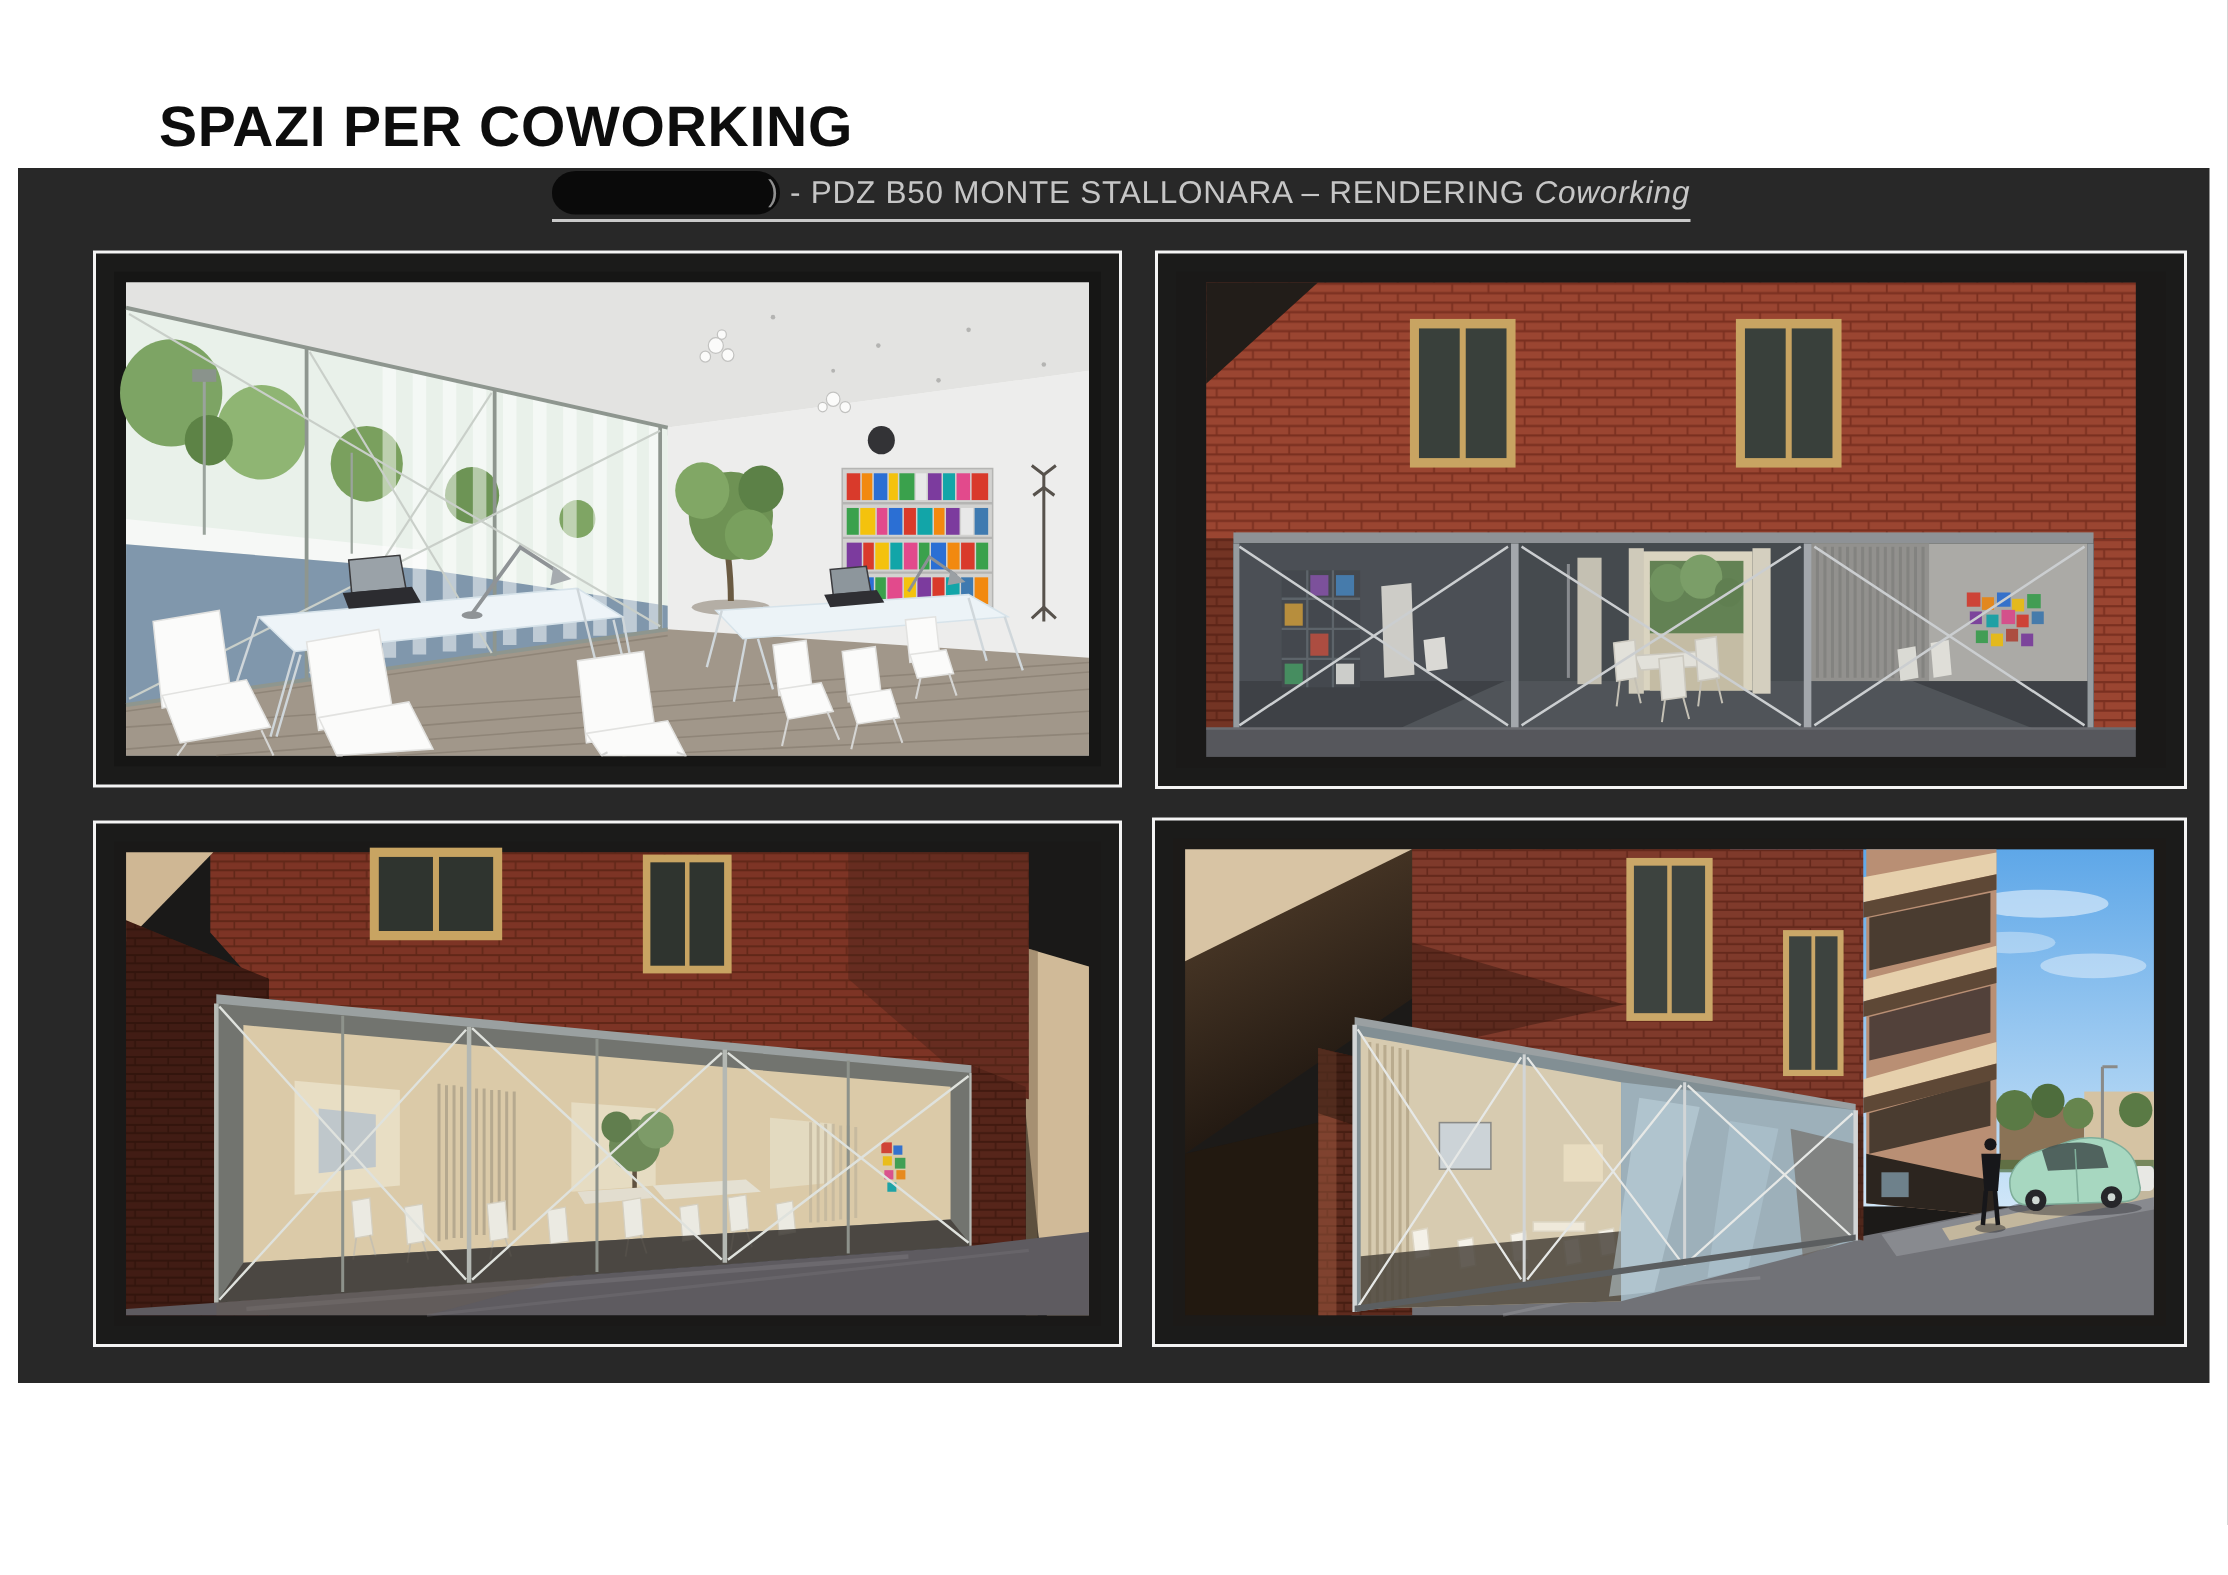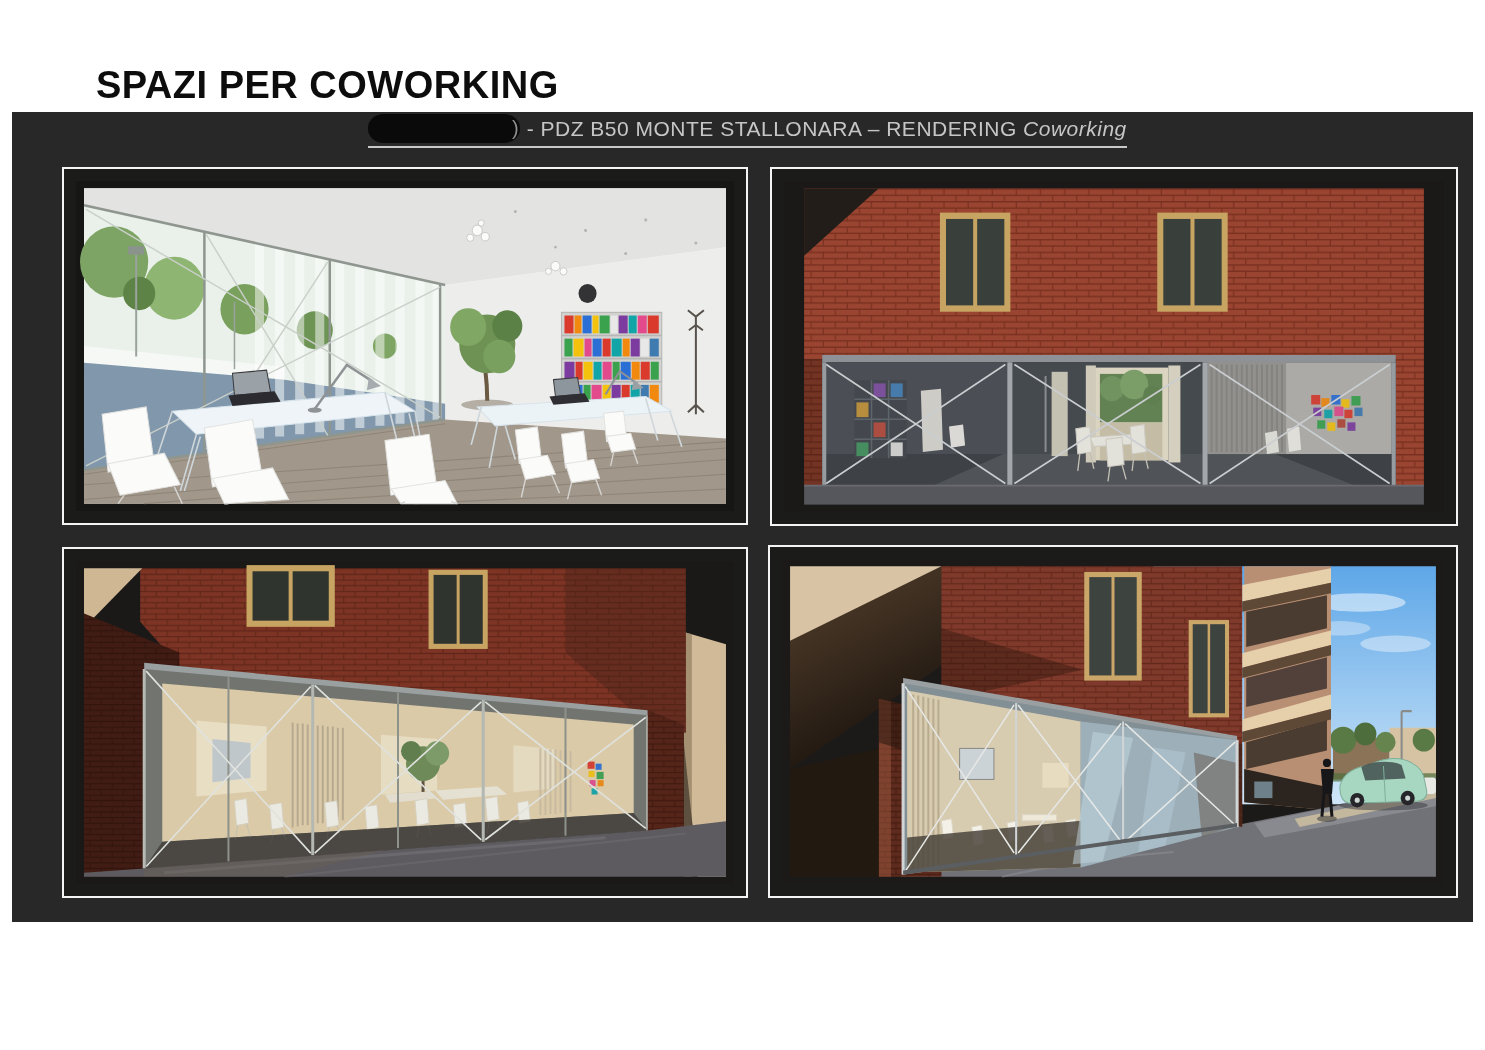--- a/index.html
+++ b/index.html
@@ -1,18 +1,18 @@
 <!DOCTYPE html>
 <html><head>
 <meta charset="utf-8">
 <style>
   html,body{margin:0;padding:0;background:#ffffff;}
   .page{position:relative;width:1485px;height:1050px;background:#ffffff;overflow:hidden;
         font-family:"Liberation Sans",sans-serif;}
-  .title{position:absolute;left:96px;top:64px;margin:0;font-size:38px;font-weight:800;
+  .title{position:absolute;left:106px;top:64px;margin:0;font-size:38px;font-weight:800;
          letter-spacing:.5px;color:#0d0d0d;white-space:nowrap;}
   .board{position:absolute;left:12px;top:112px;width:1461px;height:810px;background:#282828;}
   .caption-row{position:absolute;left:356px;top:2px;display:flex;align-items:center;
                padding-bottom:3px;border-bottom:2px solid #c9c9c9;}
   .redaction{display:inline-block;width:152px;height:29px;background:#0a0a0a;
              border-radius:16px/14px;flex:none;}
   .caption-paren{color:#8f8f8f;font-size:20px;margin-left:-8px;margin-right:8px;}
   .caption{color:#c6c6c6;font-size:21px;letter-spacing:.5px;white-space:nowrap;}
   .caption em{font-style:italic;}
   .frame{position:absolute;border:2px solid #f4f4f4;background:#1b1b1a;padding:12px;margin:0;}

